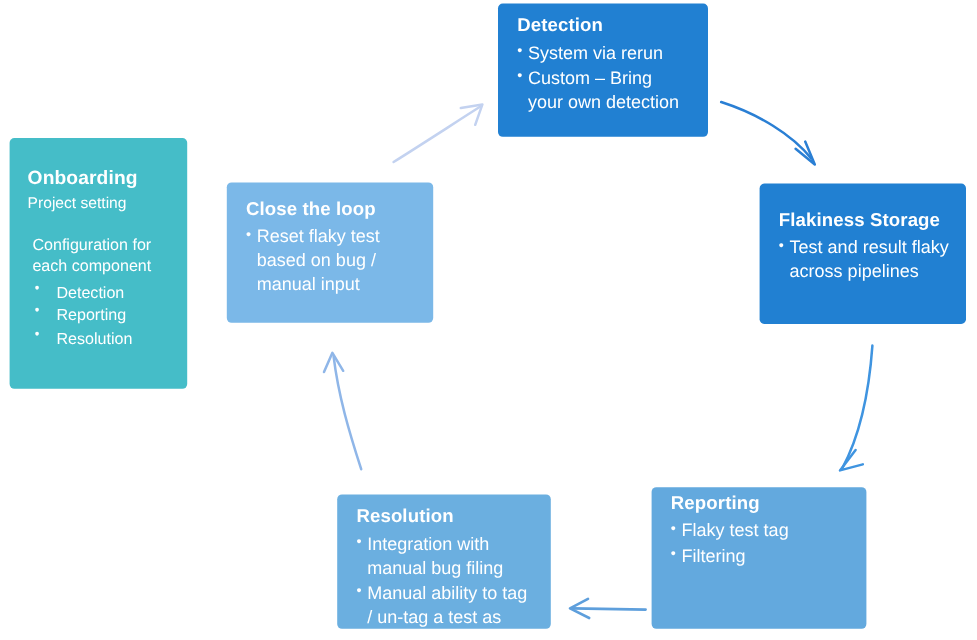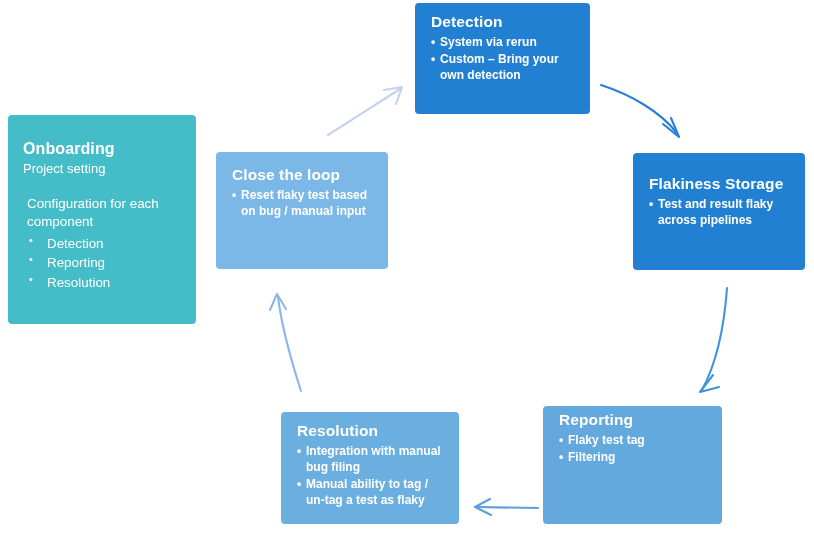--- a/index.html
+++ b/index.html
@@ -39,26 +39,25 @@
     font-weight: normal;
     line-height: 1.3;
     margin: 0;
   }
   .node ul.bullets {
     list-style: none;
     margin: 4px 0 0 0;
     padding: 0;
   }
   .node ul.bullets > li {
-    font-size: 12px;
+    font-size: 15px;
     line-height: 1.33;
     position: relative;
     padding-left: 9px;
     margin-bottom: 1px;
-    font-weight: bold;
   }
   .node ul.bullets > li::before {
     content: "\2022";
     position: absolute;
     left: 0;
     top: -0.5px;
     font-size: 12px;
   }
   .node ul.dashes {
     list-style: none;
@@ -74,35 +73,35 @@
   .node ul.dashes > li::before {
     content: "\2022";
     position: absolute;
     left: 6px;
     top: -1px;
     font-size: 11px;
   }
 
   
   #node-onboarding {
-    left: 8px;  top: 115px;  width: 188px; height: 209px;
+    left: 8px;  top: 115px;  width: 148px; height: 209px;
     background: #45bdc8;
     padding-top: 24px;
     padding-left: 15px;
   }
   #node-onboarding .title { font-size: 16px; }
   #node-onboarding .spacer { height: 13px; }
   #node-onboarding .config-lead {
     font-size: 13.4px;
     line-height: 1.32;
     margin: 4px;
   }
 
   #node-close-loop {
-    left: 216px; top: 152px; width: 172px; height: 117px;
+    left: 189px; top: 152px; width: 172px; height: 117px;
     background: #7bb8e8;
     padding-top: 13px;
   }
 
   #node-detection {
     left: 415px; top: 3px; width: 175px; height: 111px;
     background: #2180d2;
     padding-top: 9px;
   }
 

